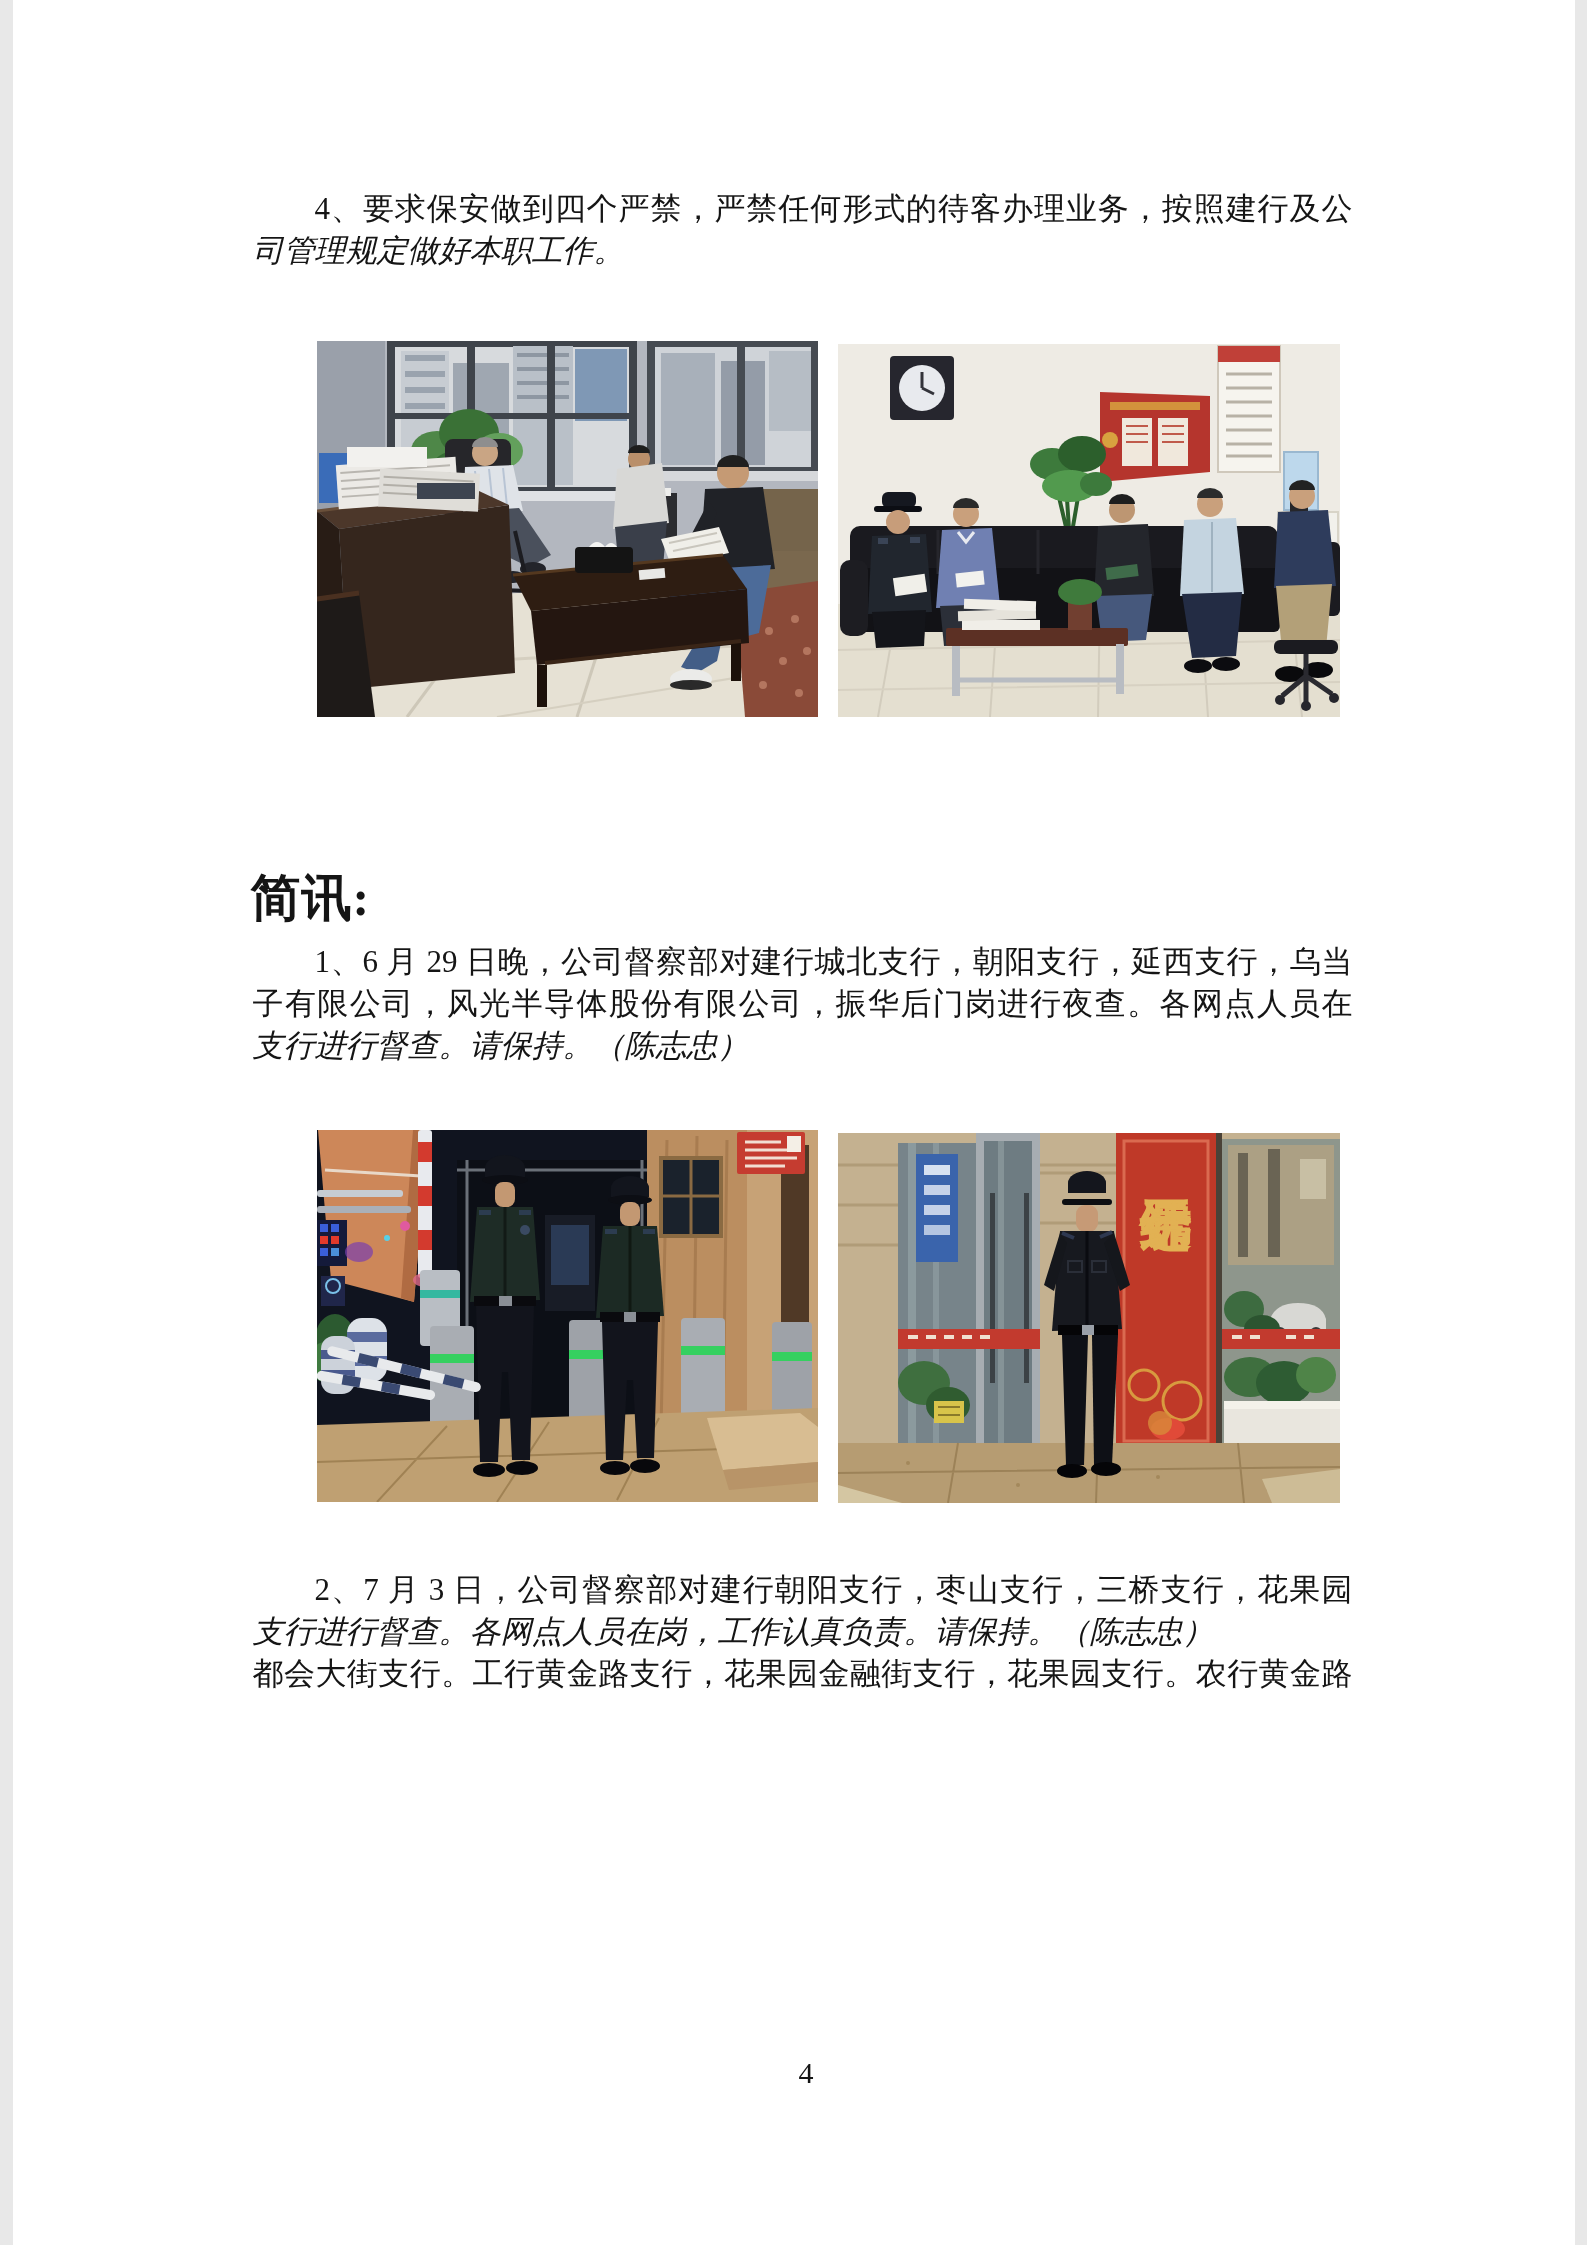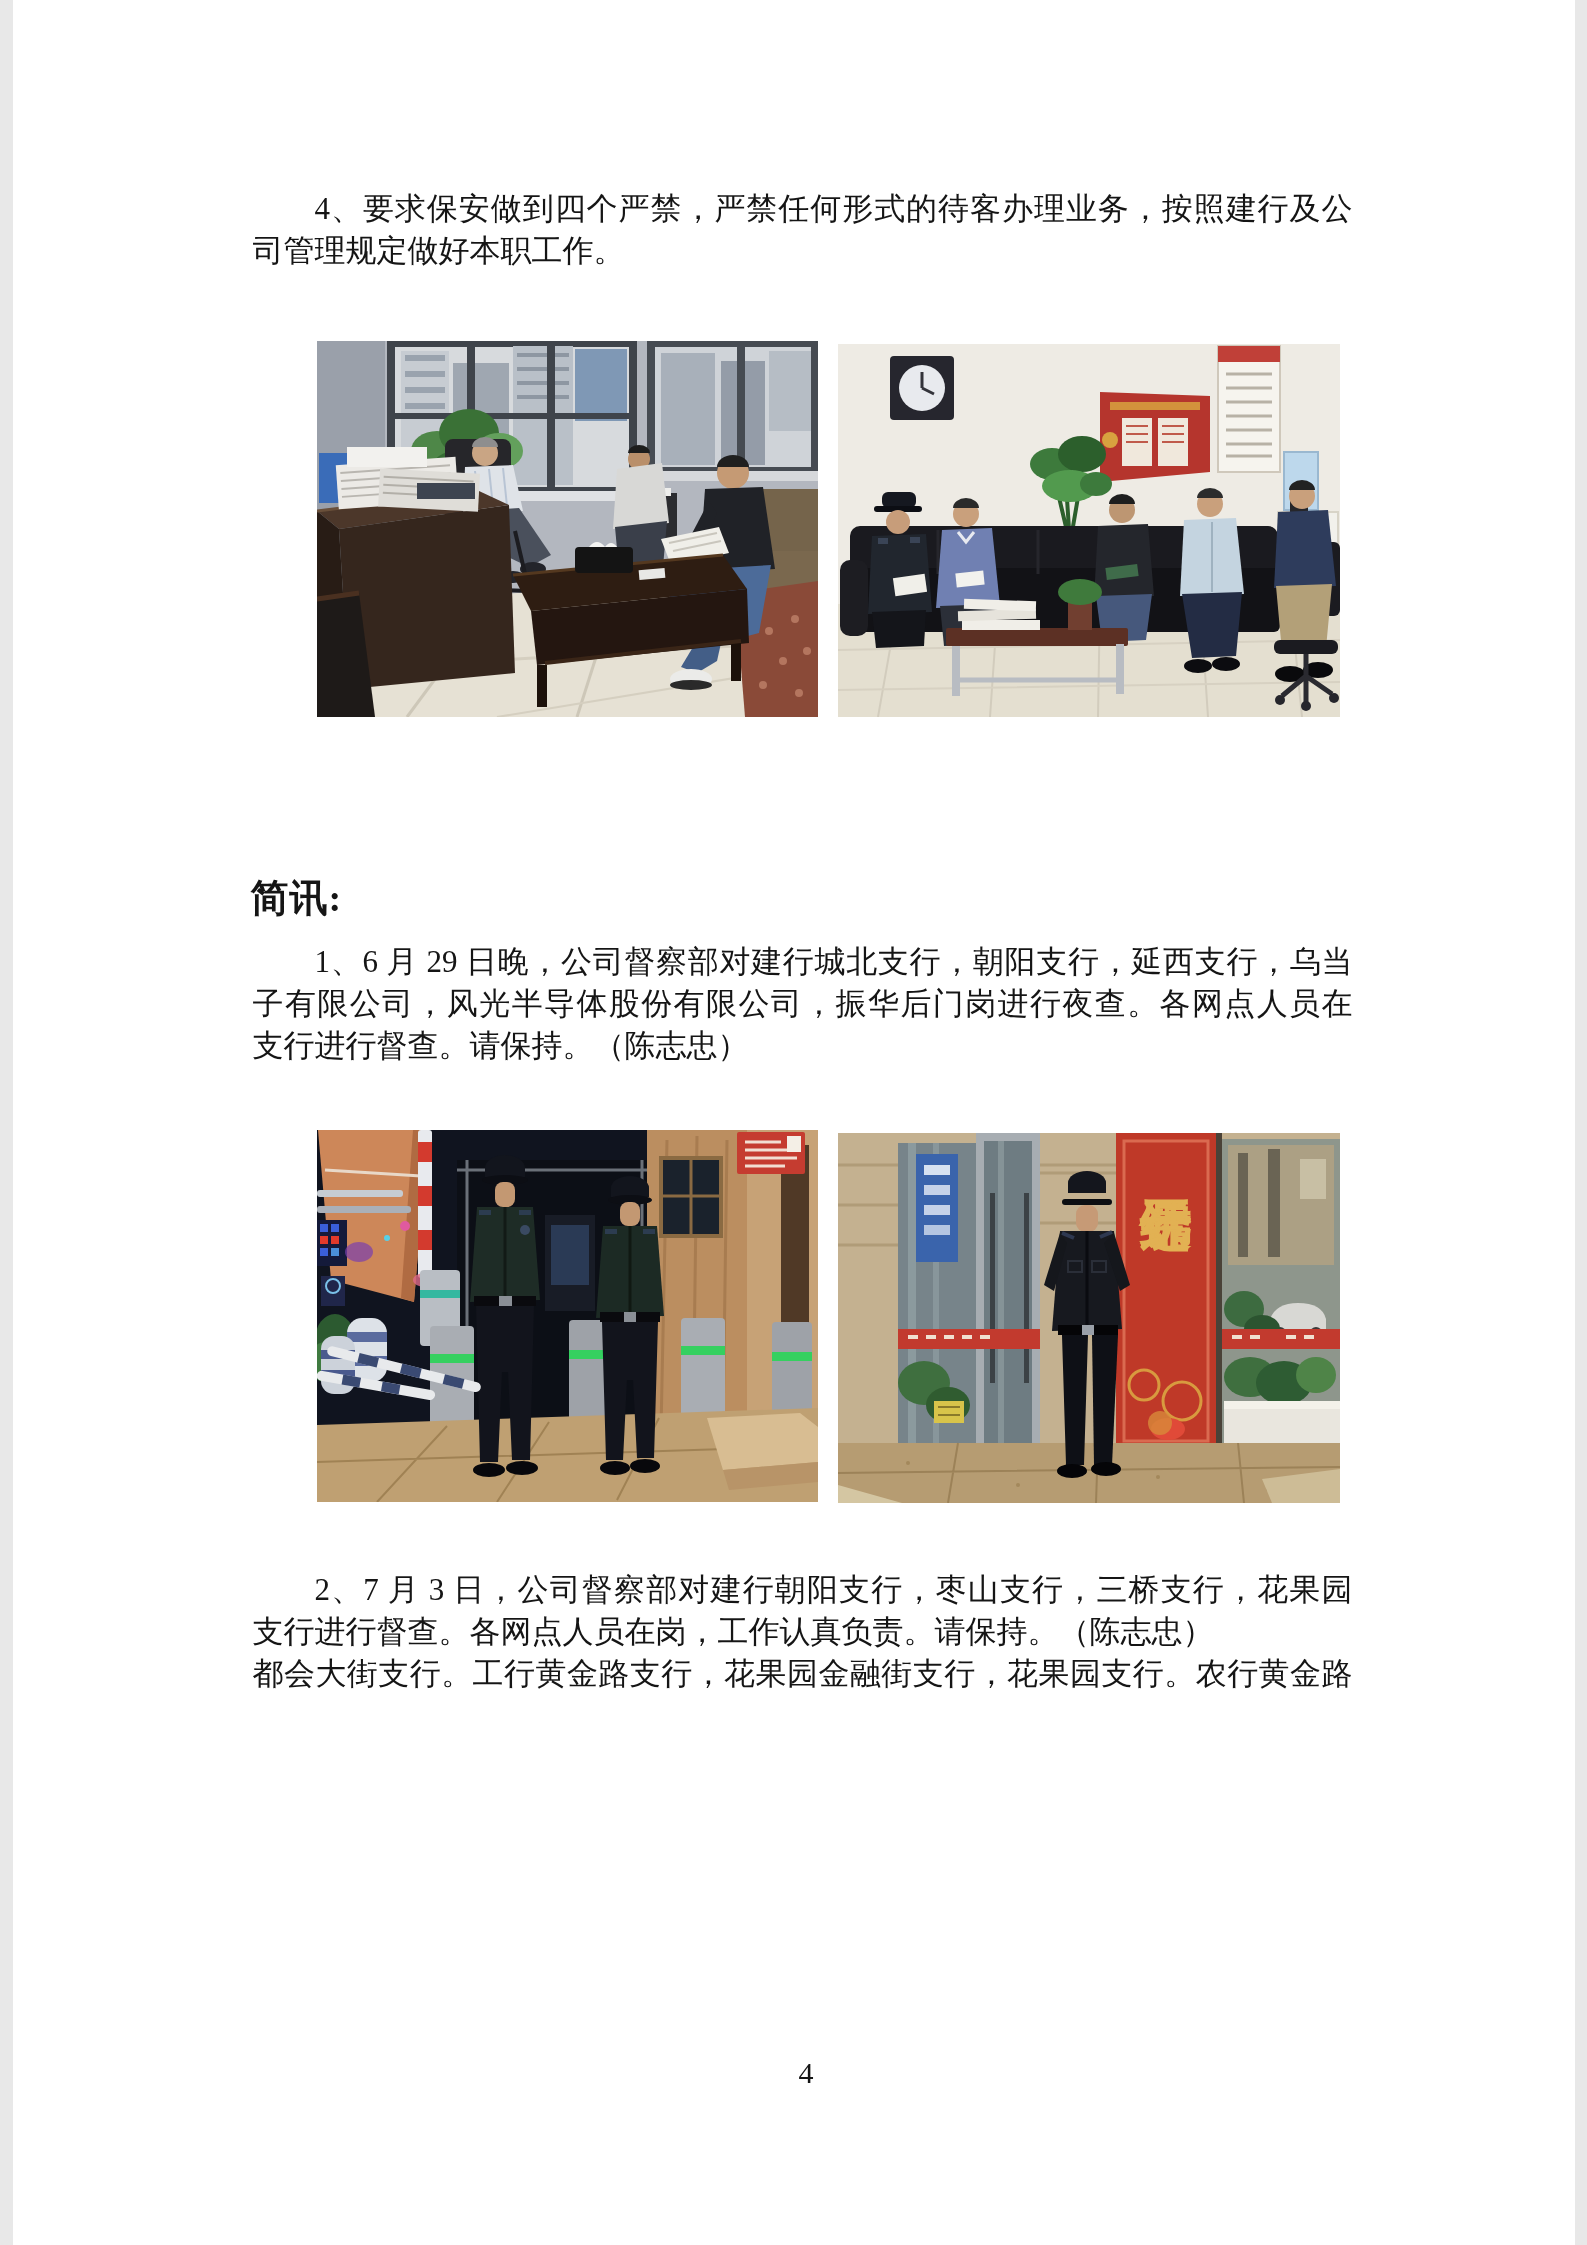--- a/index.html
+++ b/index.html
@@ -2,23 +2,23 @@
 <html><head>
 <meta charset="utf-8">
 <style>
   html,body{margin:0;padding:0;background:#e8e8e8;}
   #page{position:relative;width:1562px;height:2245px;background:#ffffff;margin:0 auto;
         font-family:"Liberation Serif","DejaVu Serif",serif;color:#151515;overflow:hidden;}
   .tblock{position:absolute;left:240px;width:1100px;}
   .line{display:block;width:1100px;height:42px;line-height:42px;font-size:31px;
         text-align:justify;text-align-last:justify;text-justify:inter-character;
         overflow:hidden;white-space:normal;}
-  .line.last{text-align:left;text-align-last:left;}
+  .line.last{text-align:left;text-align-last:left;font-style:italic;}
   .indent{text-indent:62px;}
-  #section-heading{position:absolute;left:238px;top:862px;font-size:38px;line-height:72px;
+  #section-heading{position:absolute;left:238px;top:862px;font-size:50px;line-height:72px;
         font-weight:bold;letter-spacing:1px;}
   .photo{position:absolute;overflow:hidden;background:#ddd;}
   .photo svg{display:block;width:100%;height:100%;}
   #page-number{position:absolute;left:0;top:2052px;width:1587px;text-align:center;
         font-size:30px;line-height:42px;}
   .vtext{writing-mode:vertical-rl;text-orientation:upright;font-weight:bold;
          font-family:"Liberation Serif","DejaVu Serif",serif;}
 </style>
 </head>
 <body>

